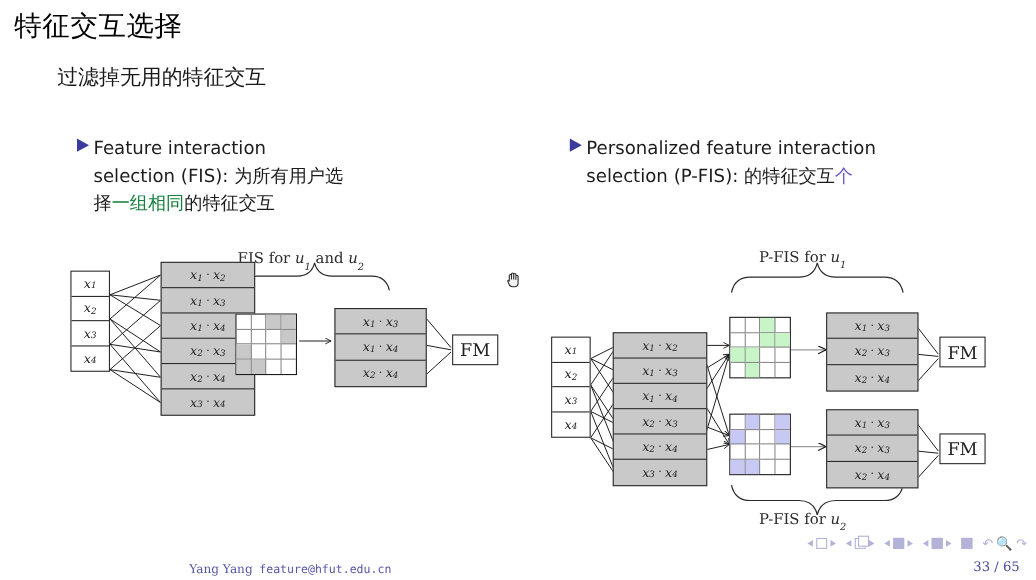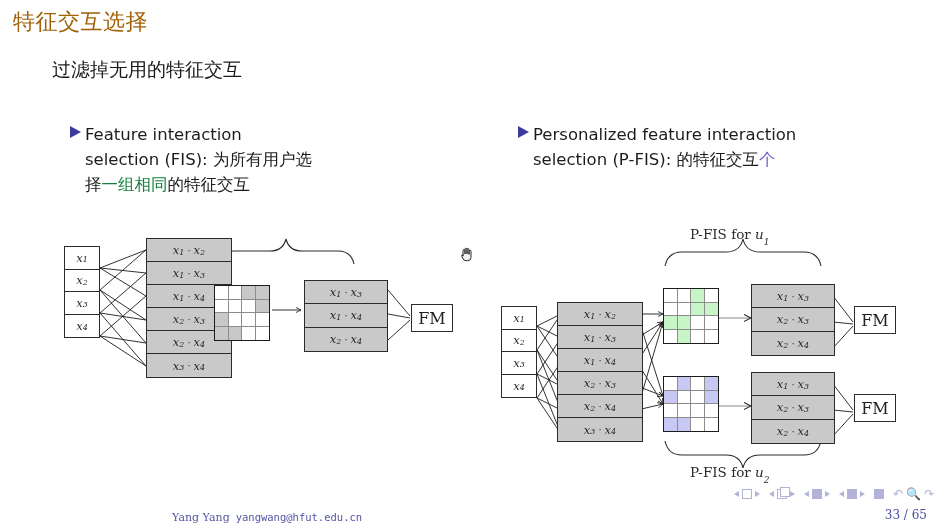--- a/index.html
+++ b/index.html
@@ -12,23 +12,23 @@
     overflow: hidden;
     font-family: "Liberation Sans", sans-serif;
     color: #1a1a1a;
   }
   .slide { position: absolute; inset: 0; }
 
   
   .title {
     position: absolute;
     left: 13px; top: 7px;
-    font-size: 22px;
+    font-size: 25px;
     font-weight: 400;
-    color: #a16207;
+    color: #000000;
     letter-spacing: 0.5px;
     font-family: "DejaVu Sans", sans-serif;
   }
   .subtitle {
     position: absolute;
     left: 52px; top: 57px;
     font-size: 19px;
     color: #191919;
     font-family: "DejaVu Sans", sans-serif;
   }
@@ -233,20 +233,23 @@
       </g>
 
       <path d="M 160 36 q 3 -13 16 -13 l 36 0 q 13 0 16 -12 q 3 12 16 12 l 36 0 q 13 0 16 13" stroke="#2a2a2a" stroke-width="1.1" fill="none"></path>
       <defs>
         <marker id="arrL" markerWidth="7" markerHeight="7" refX="6" refY="3" orient="auto">
           <path d="M0,0 L6,3 L0,6" fill="none" stroke="#1c1c1c" stroke-width="0.9"></path>
         </marker>
       </defs>
     </svg>
 
+    <div class="caption" style="left:158px; top:-1px;">
+      <span>FIS for </span><i>u</i><sub>1</sub><span> and </span><i>u</i><sub>2</sub>
+    </div>
 
     <div class="node-stack" id="fis-inputs" style="left:6px; top:18px; width:36px; height:92px;">
         <div class="cell" style="height: 25%;">
           <i>x</i>
           <sub>1</sub>
         </div>
         <div class="cell" style="height: 25%;">
           <i>x</i>
           <sub>2</sub>
         </div>
@@ -564,21 +567,21 @@
     <div class="fm-box" style="left:359px; top:166px; width:42px; height:28px;">FM</div>
   </div>
 
   <div class="cursor-hand">
     <svg width="17" height="17" viewBox="0 0 17 17">
       <path d="M5 10 L5 4.5 a1 1 0 0 1 2 0 L7 8 L7 3.2 a1 1 0 0 1 2 0 L9 8 L9 3.6 a1 1 0 0 1 2 0 L11 8.4 L11 5.2 a1 1 0 0 1 2 0 L13 11.5 q0 3.2 -3.4 3.2 L8 14.7 q-2.6 0 -3.4 -2.6 L3.6 9.6 a1 1 0 0 1 1.4 -0.8 Z" fill="#f2f2f2" stroke="#2c2c2c" stroke-width="1"></path>
     </svg>
   </div>
 
   <div class="footer-author">
-    <span>Yang Yang</span><span class="footer-mail">yangwang@hfut.edu.cn</span>
+    <span>Yang Yang</span><span class="footer-mail">feature@hfut.edu.cn</span>
   </div>
 
   <div class="footer-nav">
     <div class="nav-group">
       <div class="tri-l"></div>
       <div class="nav-sq"></div>
       <div class="tri-r"></div>
     </div>
     <div class="nav-group">
       <div class="tri-l"></div>

